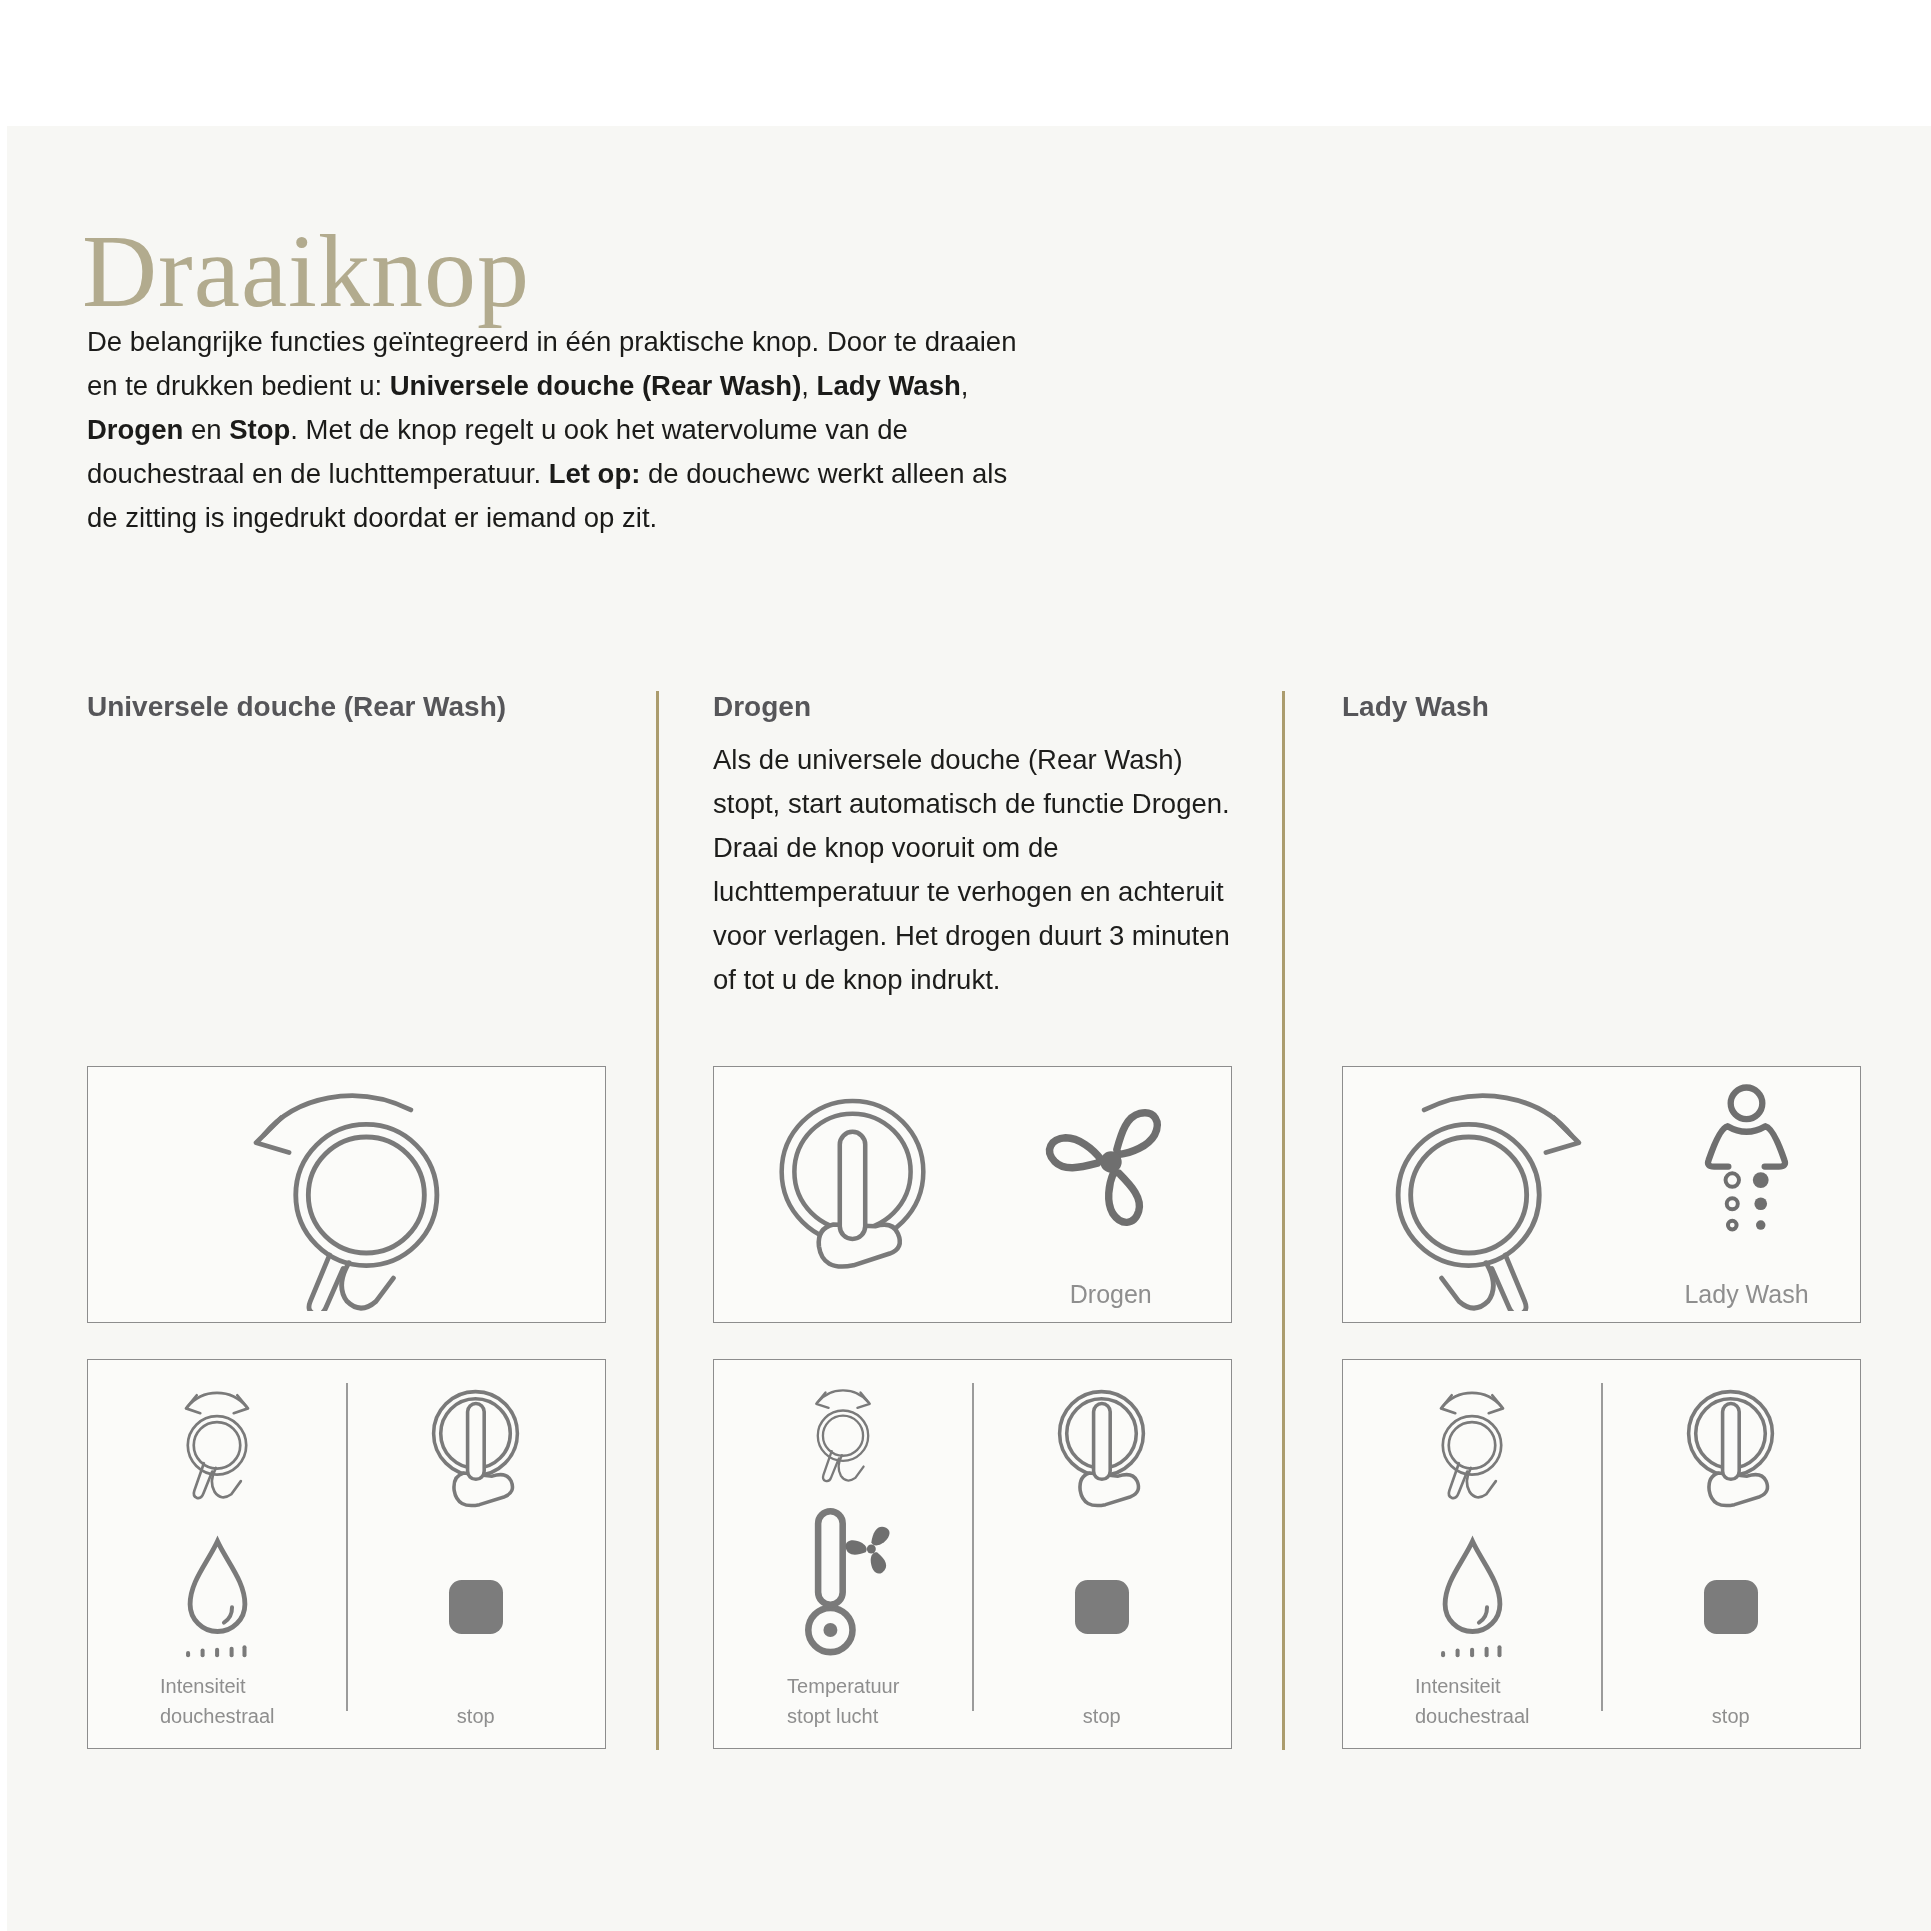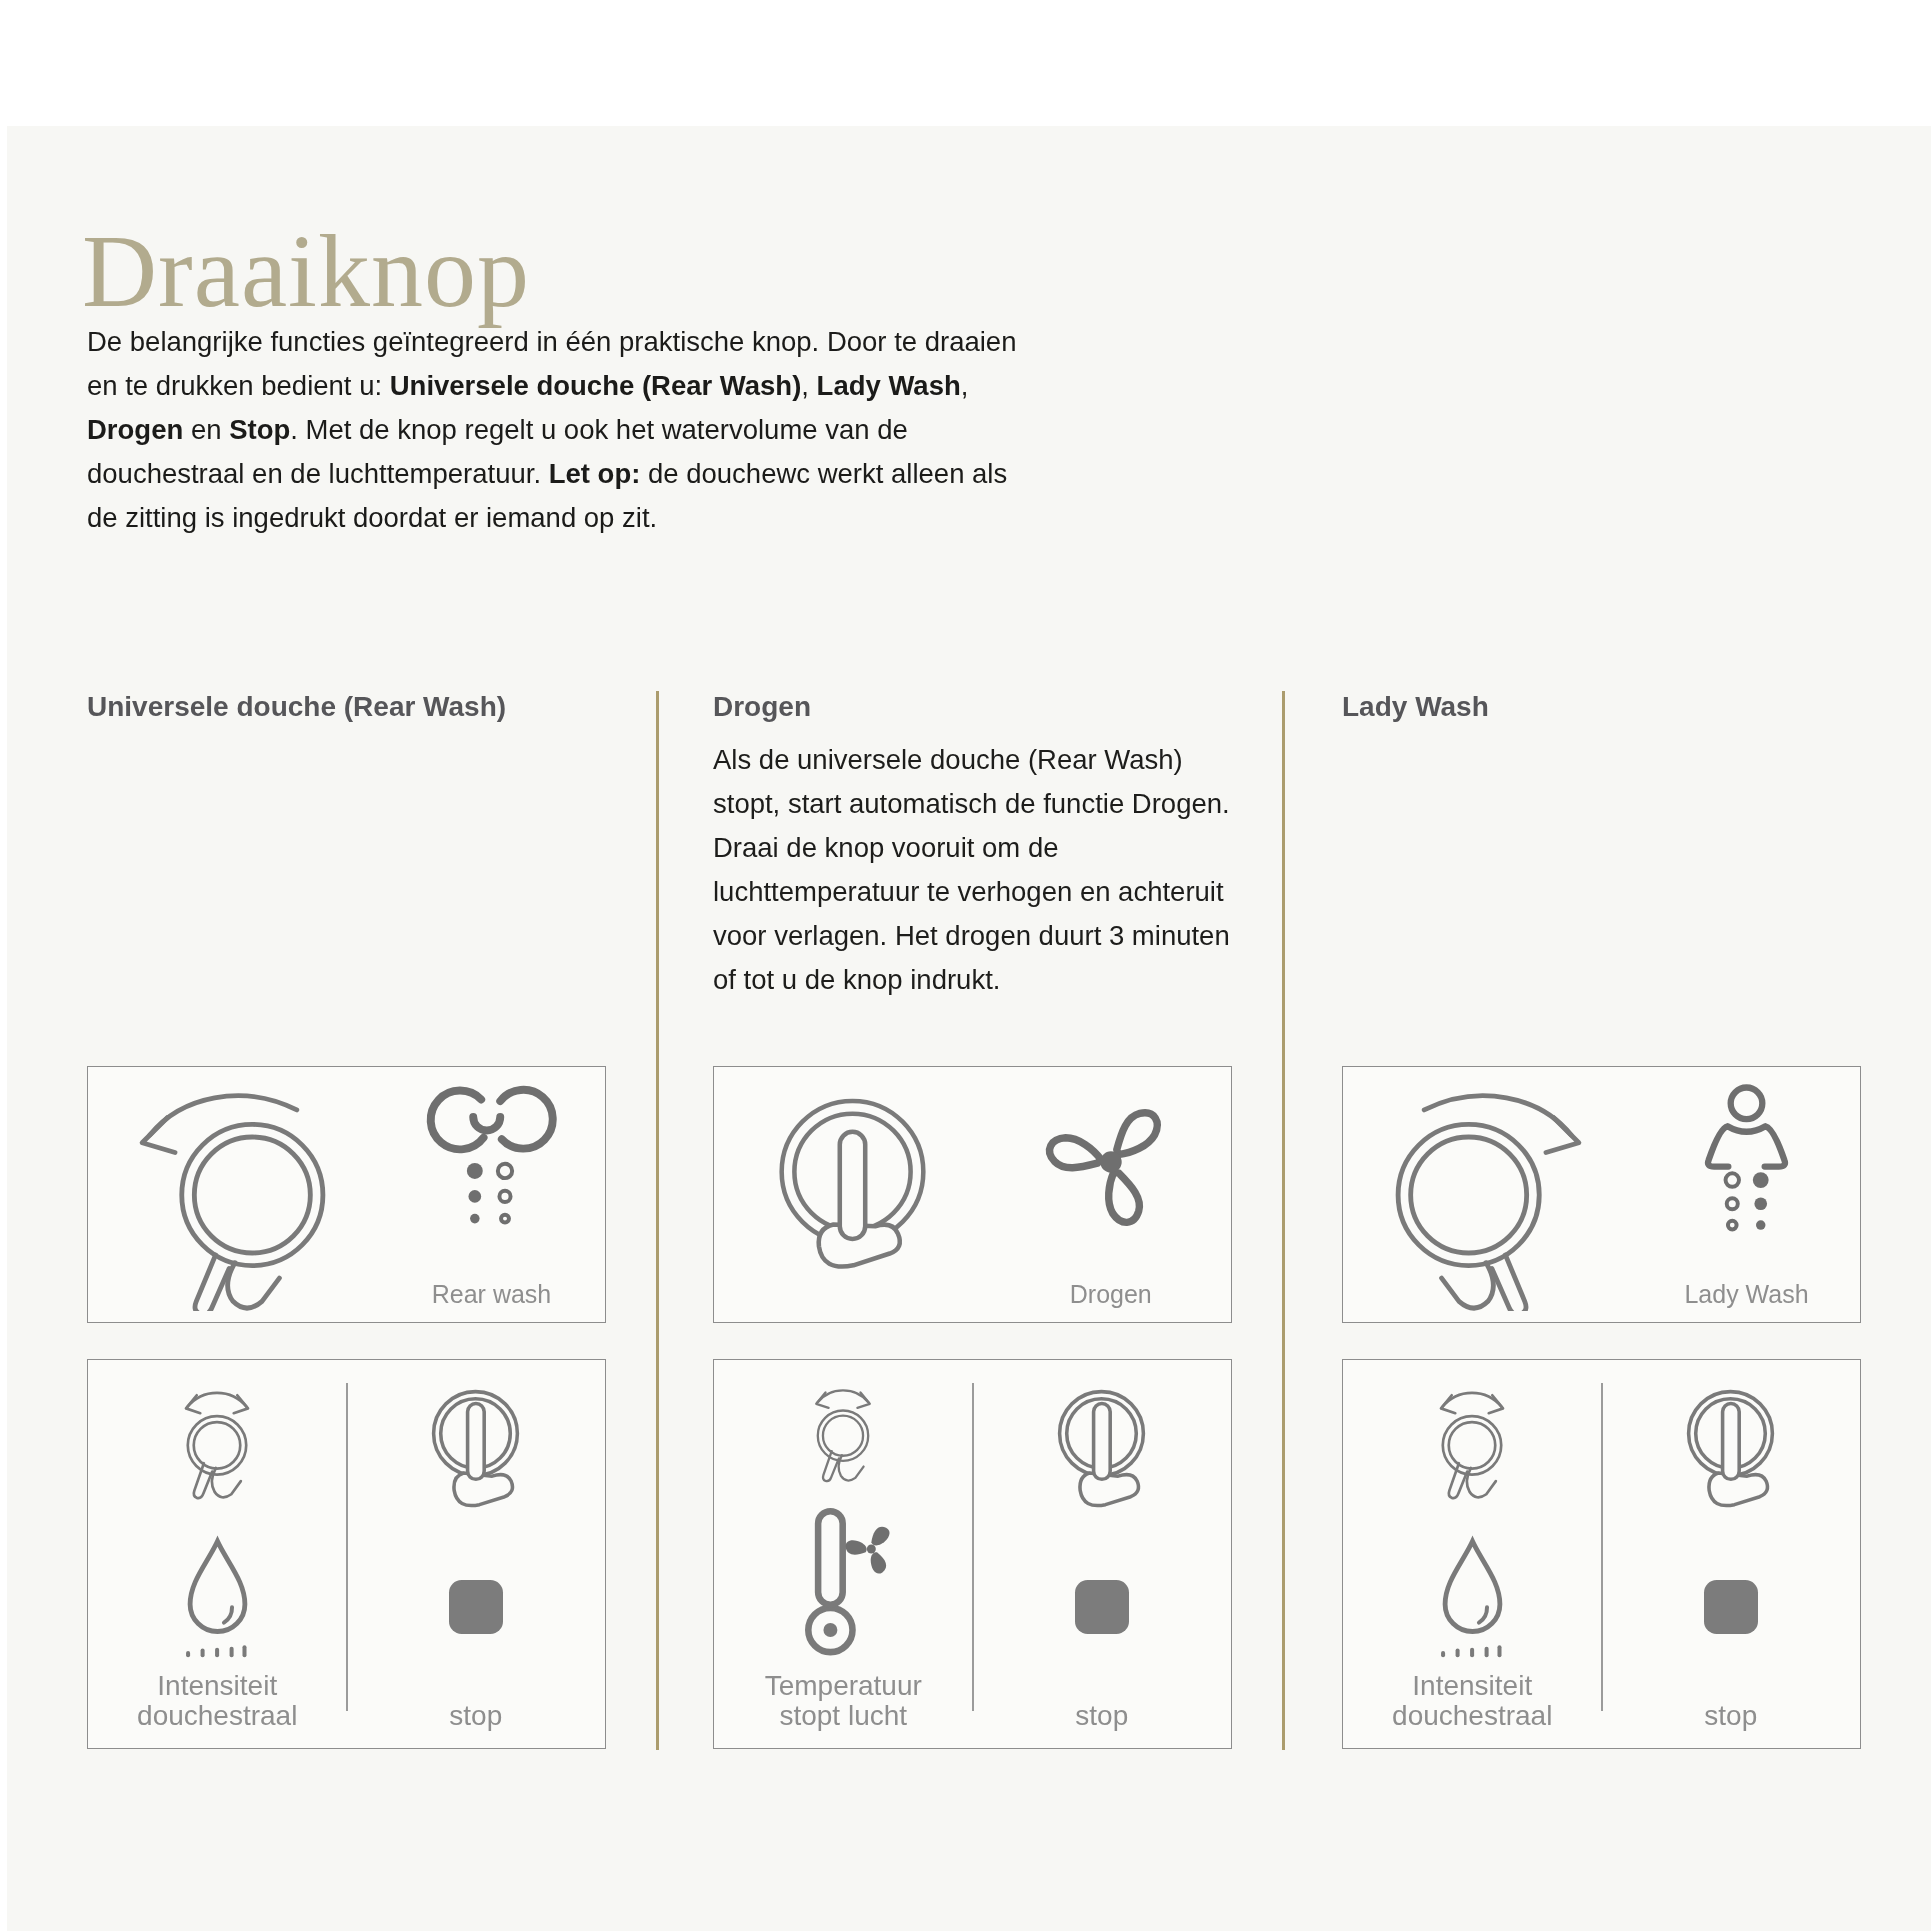--- a/index.html
+++ b/index.html
@@ -24,22 +24,22 @@
     border:1.9px solid #8d8d8d;box-sizing:border-box;display:flex;}
   .knob-area{flex:1.15;display:flex;align-items:center;justify-content:center;}
   .func-area{flex:1;display:flex;flex-direction:column;align-items:center;padding-top:15.4px;box-sizing:border-box;}
   .func-area.fan-pad{padding-top:25px;}
   .func-label{margin-top:auto;padding-bottom:13.5px;font-size:25px;color:#8e8e8e;}
 
   .cbox{position:absolute;top:1359px;width:519px;height:390px;background:#fbfbf9;
     border:1.9px solid #8d8d8d;box-sizing:border-box;display:flex;}
   .midline{position:absolute;left:50%;margin-left:-1px;top:23px;bottom:37px;width:2.9px;background:#9b9b9b;}
   .half{flex:1;display:flex;flex-direction:column;align-items:center;padding-top:15.4px;box-sizing:border-box;position:relative;}
-  .ctrl-label{margin-top:auto;padding-bottom:17.4px;font-size:28px;line-height:30px;color:#8e8e8e;
-    text-align:center;white-space:pre-line;}
+  .ctrl-label{margin-top:auto;padding-bottom:17.4px;font-size:20px;line-height:30px;color:#8e8e8e;
+    text-align:left;white-space:pre-line;}
   .stop-square{width:54px;height:54px;border-radius:12.6px;background:#7c7c7c;margin-top:39px;}
   .drop-wrap{margin-top:13.5px;}
   .thermo-wrap{margin-top:5.8px;}
 </style>
 </head>
 <body>
 
 <div id="page">
   <div class="content-bg"></div>
 
@@ -66,40 +66,20 @@
         <g fill="none" stroke="#7a7a7a" stroke-width="5" stroke-linecap="round" stroke-linejoin="round">
           <circle cx="170" cy="120" r="73"></circle>
             <circle cx="170" cy="120" r="60"></circle>
           <path d="M216 32 C 160 4 96 18 64 58"></path>
           <path d="M82 40 L56 66 L90 76"></path>
           <path d="M132 182 L112 230 Q108 240 116 243 Q124 246 128 237 L146 196"></path>
           <path d="M152 190 Q138 214 150 230 Q164 244 180 230 L198 206"></path>
         </g>
       </svg>
     </div>
-    <div class="func-area">
-      <svg width="135" height="170" viewBox="0 0 170 210">
-        <g fill="none" stroke="#6f6f6f" stroke-width="10" stroke-linecap="round">
-          <path d="M72 20 A37 37 0 1 0 75 68"></path>
-          <path d="M62 42 A17 17 0 0 0 96 42"></path>
-          <path d="M98 70 A37 37 0 1 0 96 22"></path>
-        </g>
-        <g fill="#6f6f6f">
-          <circle cx="64" cy="110" r="10"></circle>
-            <circle cx="64" cy="142" r="8"></circle>
-            <circle cx="64" cy="170" r="6"></circle>
-        </g>
-        <g fill="none" stroke="#6f6f6f" stroke-width="5">
-          <circle cx="102" cy="110" r="9"></circle>
-            <circle cx="102" cy="142" r="7"></circle>
-            <circle cx="102" cy="170" r="5"></circle>
-        </g>
-      </svg>
-      <div class="func-label">Rear wash</div>
-    </div>
   </div>
 
   <div class="cbox" style="left:80px">
     <div class="midline"></div>
     <div class="half">
       <svg width="188" height="180" viewBox="0 0 200 236">
         <g fill="none" stroke="#7a7a7a" stroke-width="4.5" stroke-linecap="round" stroke-linejoin="round">
           <path d="M50 54 A64 64 0 0 1 150 54"></path>
           <path d="M66 34 L48 56 L72 64"></path>
             <path d="M134 34 L152 56 L128 64"></path>

